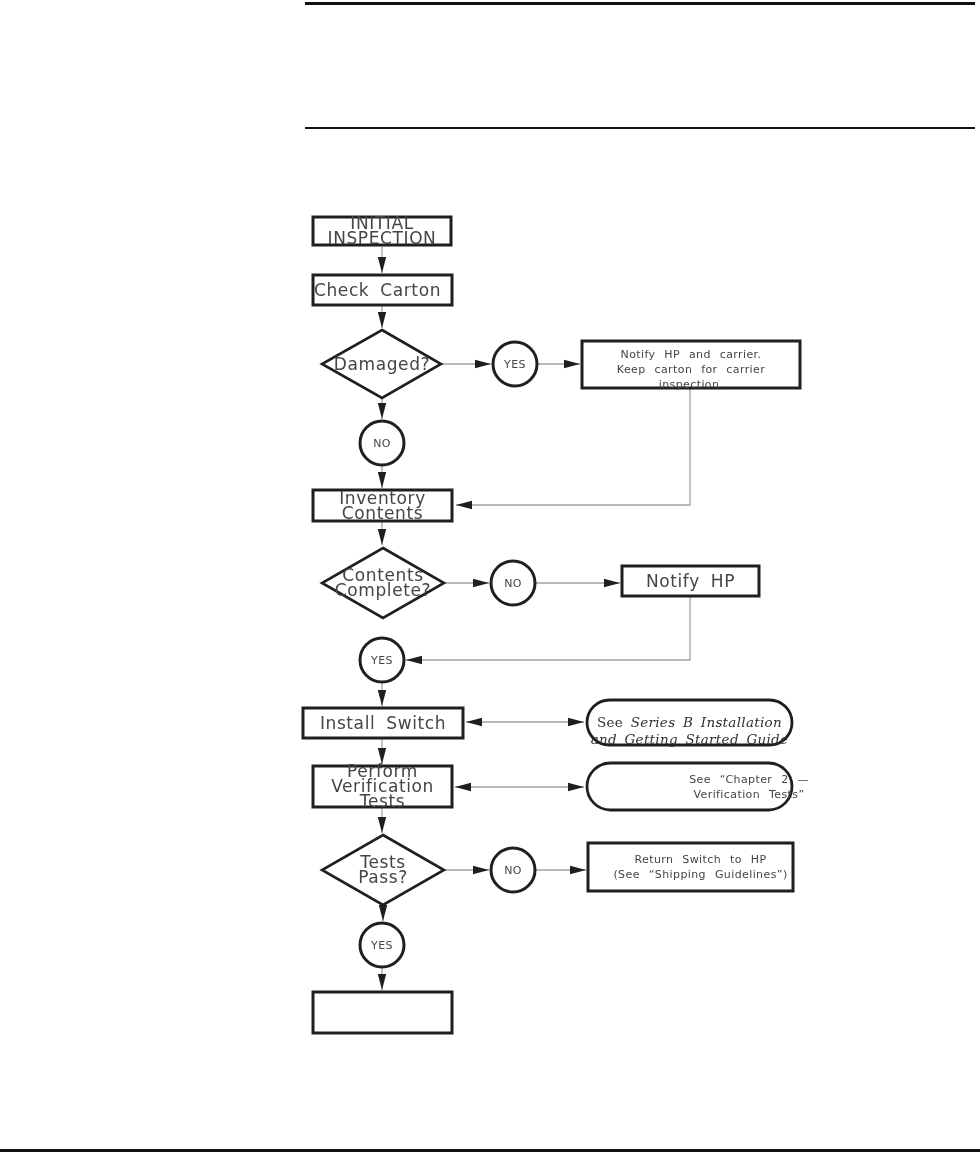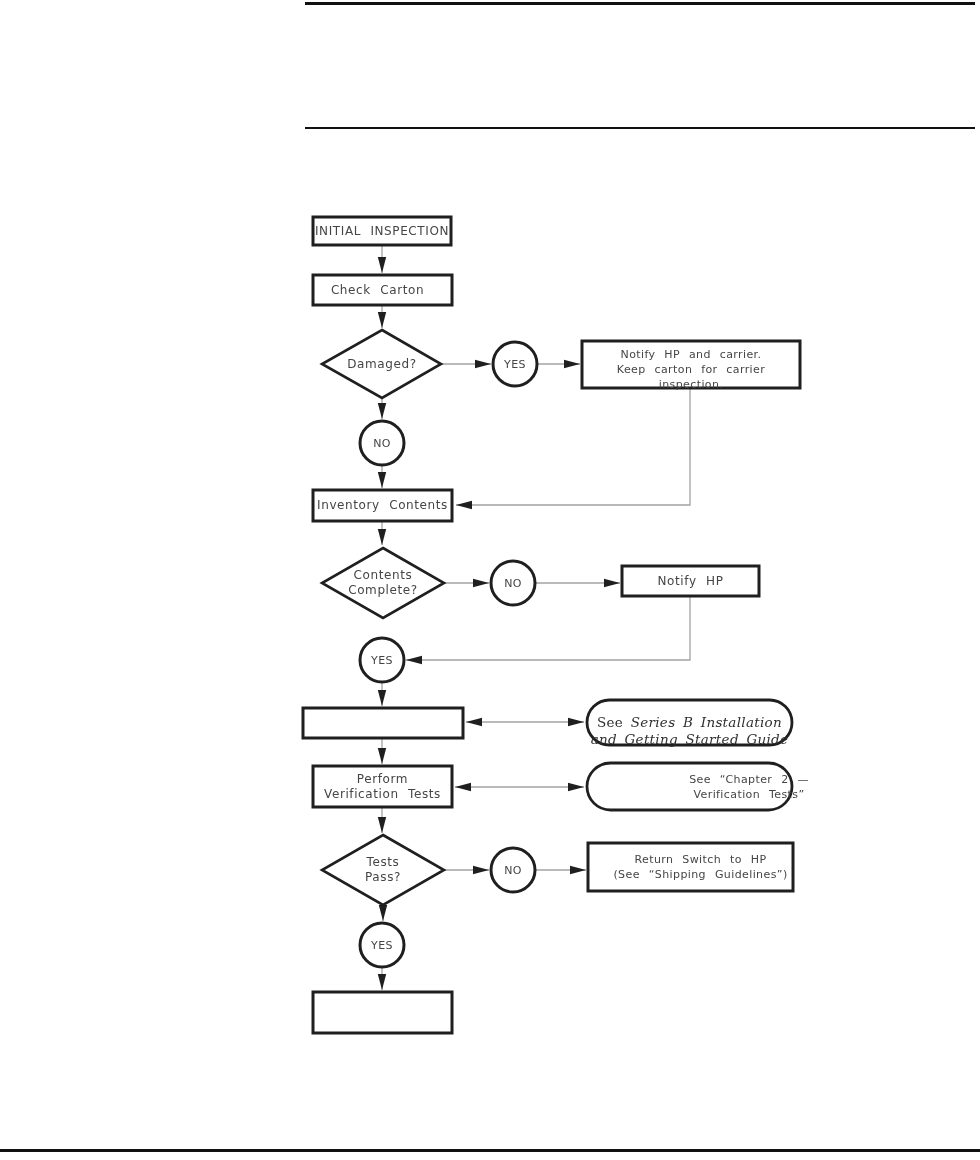--- a/index.html
+++ b/index.html
@@ -25,21 +25,21 @@
   .stadium-node { stroke-width: 2.8; }
   .conn { stroke: #a3a3a3; stroke-width: 1.3; fill: none; }
 
   .label {
     position: absolute;
     display: flex;
     align-items: center;
     justify-content: center;
     text-align: center;
     color: #454545;
-    font-size: 12px;
+    font-size: 17px;
     line-height: 15px;
     letter-spacing: 0.6px;
     word-spacing: 5px;
     white-space: pre-line;
     pointer-events: none;
   }
   .label.small { font-size: 11px; letter-spacing: 0.4px; }
   .label.ref {
     font-family: "DejaVu Serif", "Liberation Serif", serif;
     font-size: 13.5px;
@@ -116,20 +116,21 @@
   <div class="label small" style="left:493px; top:342px; width:44px; height:44px;">YES</div>
   <div class="label small" style="left:582px; top:341px; width:218px; height:56px;">Notify HP and carrier.
 Keep carton for carrier inspection.</div>
   <div class="label small" style="left:360px; top:421px; width:44px; height:44px;">NO</div>
   <div class="label" style="left:313px; top:490px; width:139px; height:31px;border-radius:6px;">Inventory Contents</div>
   <div class="label" style="left:323px; top:548px; width:120px; height:70px;text-align:center;">Contents
 Complete?</div>
   <div class="label small" style="left:491px; top:561px; width:44px; height:44px;">NO</div>
   <div class="label" style="left:622px; top:566px; width:137px; height:30px;">Notify HP</div>
   <div class="label small" style="left:360px; top:638px; width:44px; height:44px;">YES</div>
+  <div class="label" style="left:303px; top:708px; width:160px; height:30px;">Install Switch</div>
   <div class="label" style="left:313px; top:766px; width:139px; height:41px;">Perform
 Verification Tests</div>
   <div class="label ref" style="left:587px; top:700px; width:205px; height:45px;"><span>
       <span class="see">See </span><span class="booktitle">Series B Installation
 and Getting Started Guide</span>
   </span></div>
   <div class="label small" style="left:602px; top:763px; width:238px; height:47px;margin-left:28px;">See “Chapter 2 —
 Verification Tests”</div>
   <div class="label" style="left:323px; top:835px; width:120px; height:70px;">Tests
 Pass?</div>

